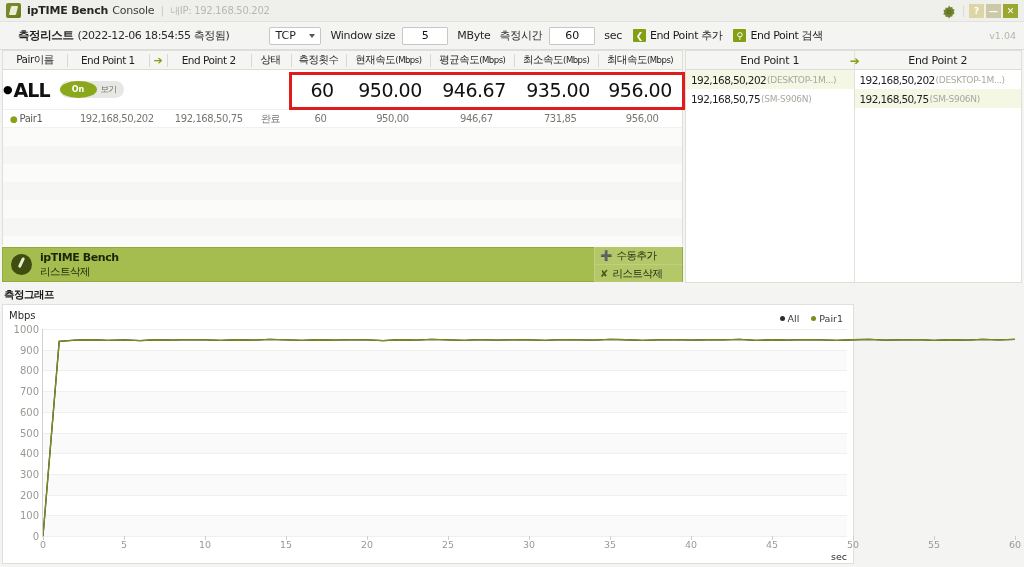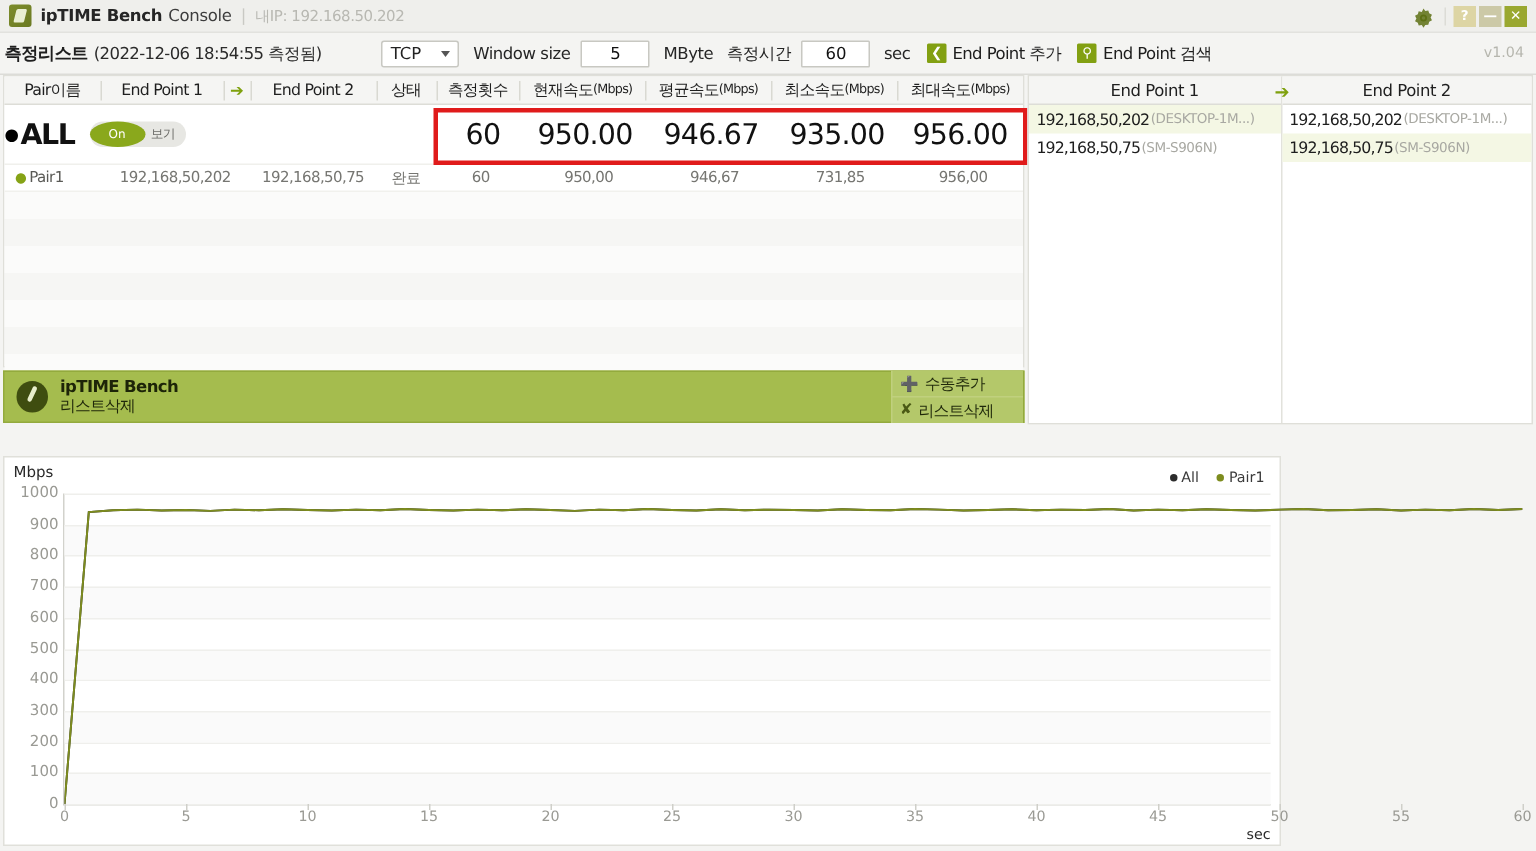--- a/index.html
+++ b/index.html
@@ -43,21 +43,21 @@
     font-size: 9px; font-weight: bold; color: #fff;
   }
   .winbtn.help { background: #ddd5a4; color: #fff; }
   .winbtn.min  { background: #ccc9a7; color: #fff; }
   .winbtn.close{ background: #9aa830; color: #fff; }
 
   
   .toolbar {
     position: absolute; left: 0; top: 22px; width: 1024px; height: 28px;
     background: #f4f4f2; border-bottom: 1px solid #dcdcd8;
-    display: flex; align-items: center; padding-left: 3px;
+    display: flex; align-items: center; padding-left: 18px;
   }
   .tb-label { font-size: 11.5px; font-weight: bold; color: #1f1f1f; letter-spacing: -0.4px; }
   .tb-sub { font-size: 11px; color: #2b2b2b; margin-left: 4px; letter-spacing: -0.4px; }
   .proto-select {
     margin-left: 40px; width: 52px; height: 18px; background: #fff;
     border: 1px solid #c8c8c2; border-radius: 2px;
     display: flex; align-items: center; font-size: 11px; color: #222;
     padding-left: 5px; position: relative;
   }
   .chev { position: absolute; right: 5px; top: 6px;
@@ -104,21 +104,21 @@
     background: #fff; border-bottom: 1px solid #f0f0ec;
   }
   .all-label { font-size: 19px; font-weight: 600; color: #111; letter-spacing: -1px; }
   .dot { font-size: 11px; margin-right: 1px; }
   .toggle-onoff {
     display: inline-flex; align-items: center; height: 17px;
     background: #e7e7e3; border-radius: 9px; padding: 0 7px 0 0; margin-left: 10px;
   }
   .toggle-knob {
     width: 37px; height: 17px; border-radius: 50%; background: #8aa81c;
-    color: #fff; font-size: 8px; font-weight: normal;
+    color: #fff; font-size: 8px; font-weight: bold;
     display: flex; align-items: center; justify-content: center;
   }
   .toggle-text { font-size: 8.5px; color: #6a6a66; margin-left: 4px; letter-spacing: -0.5px; }
 
   .red-box {
     position: absolute; left: 286px; top: 2px; width: 396px; height: 38px;
     border: 3px solid #e01b1b; background: transparent; pointer-events: none;
   }
   .all-num {
     font-size: 19px; color: #111; text-align: center; letter-spacing: -0.5px;
@@ -381,20 +381,21 @@
         <span>192,168,50,202</span>
         <span class="host">(DESKTOP-1M...)</span>
       </div>
       <div class="ep-item sel">
         <span>192,168,50,75</span>
         <span class="host">(SM-S906N)</span>
       </div>
     </div>
   </div>
 
+  <div class="graph-title">측정그래프</div>
 
   <div class="chart-panel">
     <div class="axis-unit-y">Mbps</div>
     <div class="axis-unit-x">sec</div>
     <div class="legend">
       <div class="legend-item">
         <span class="legend-dot" style="background:#2c2c2c"></span>
         <span>All</span>
       </div>
       <div class="legend-item">

